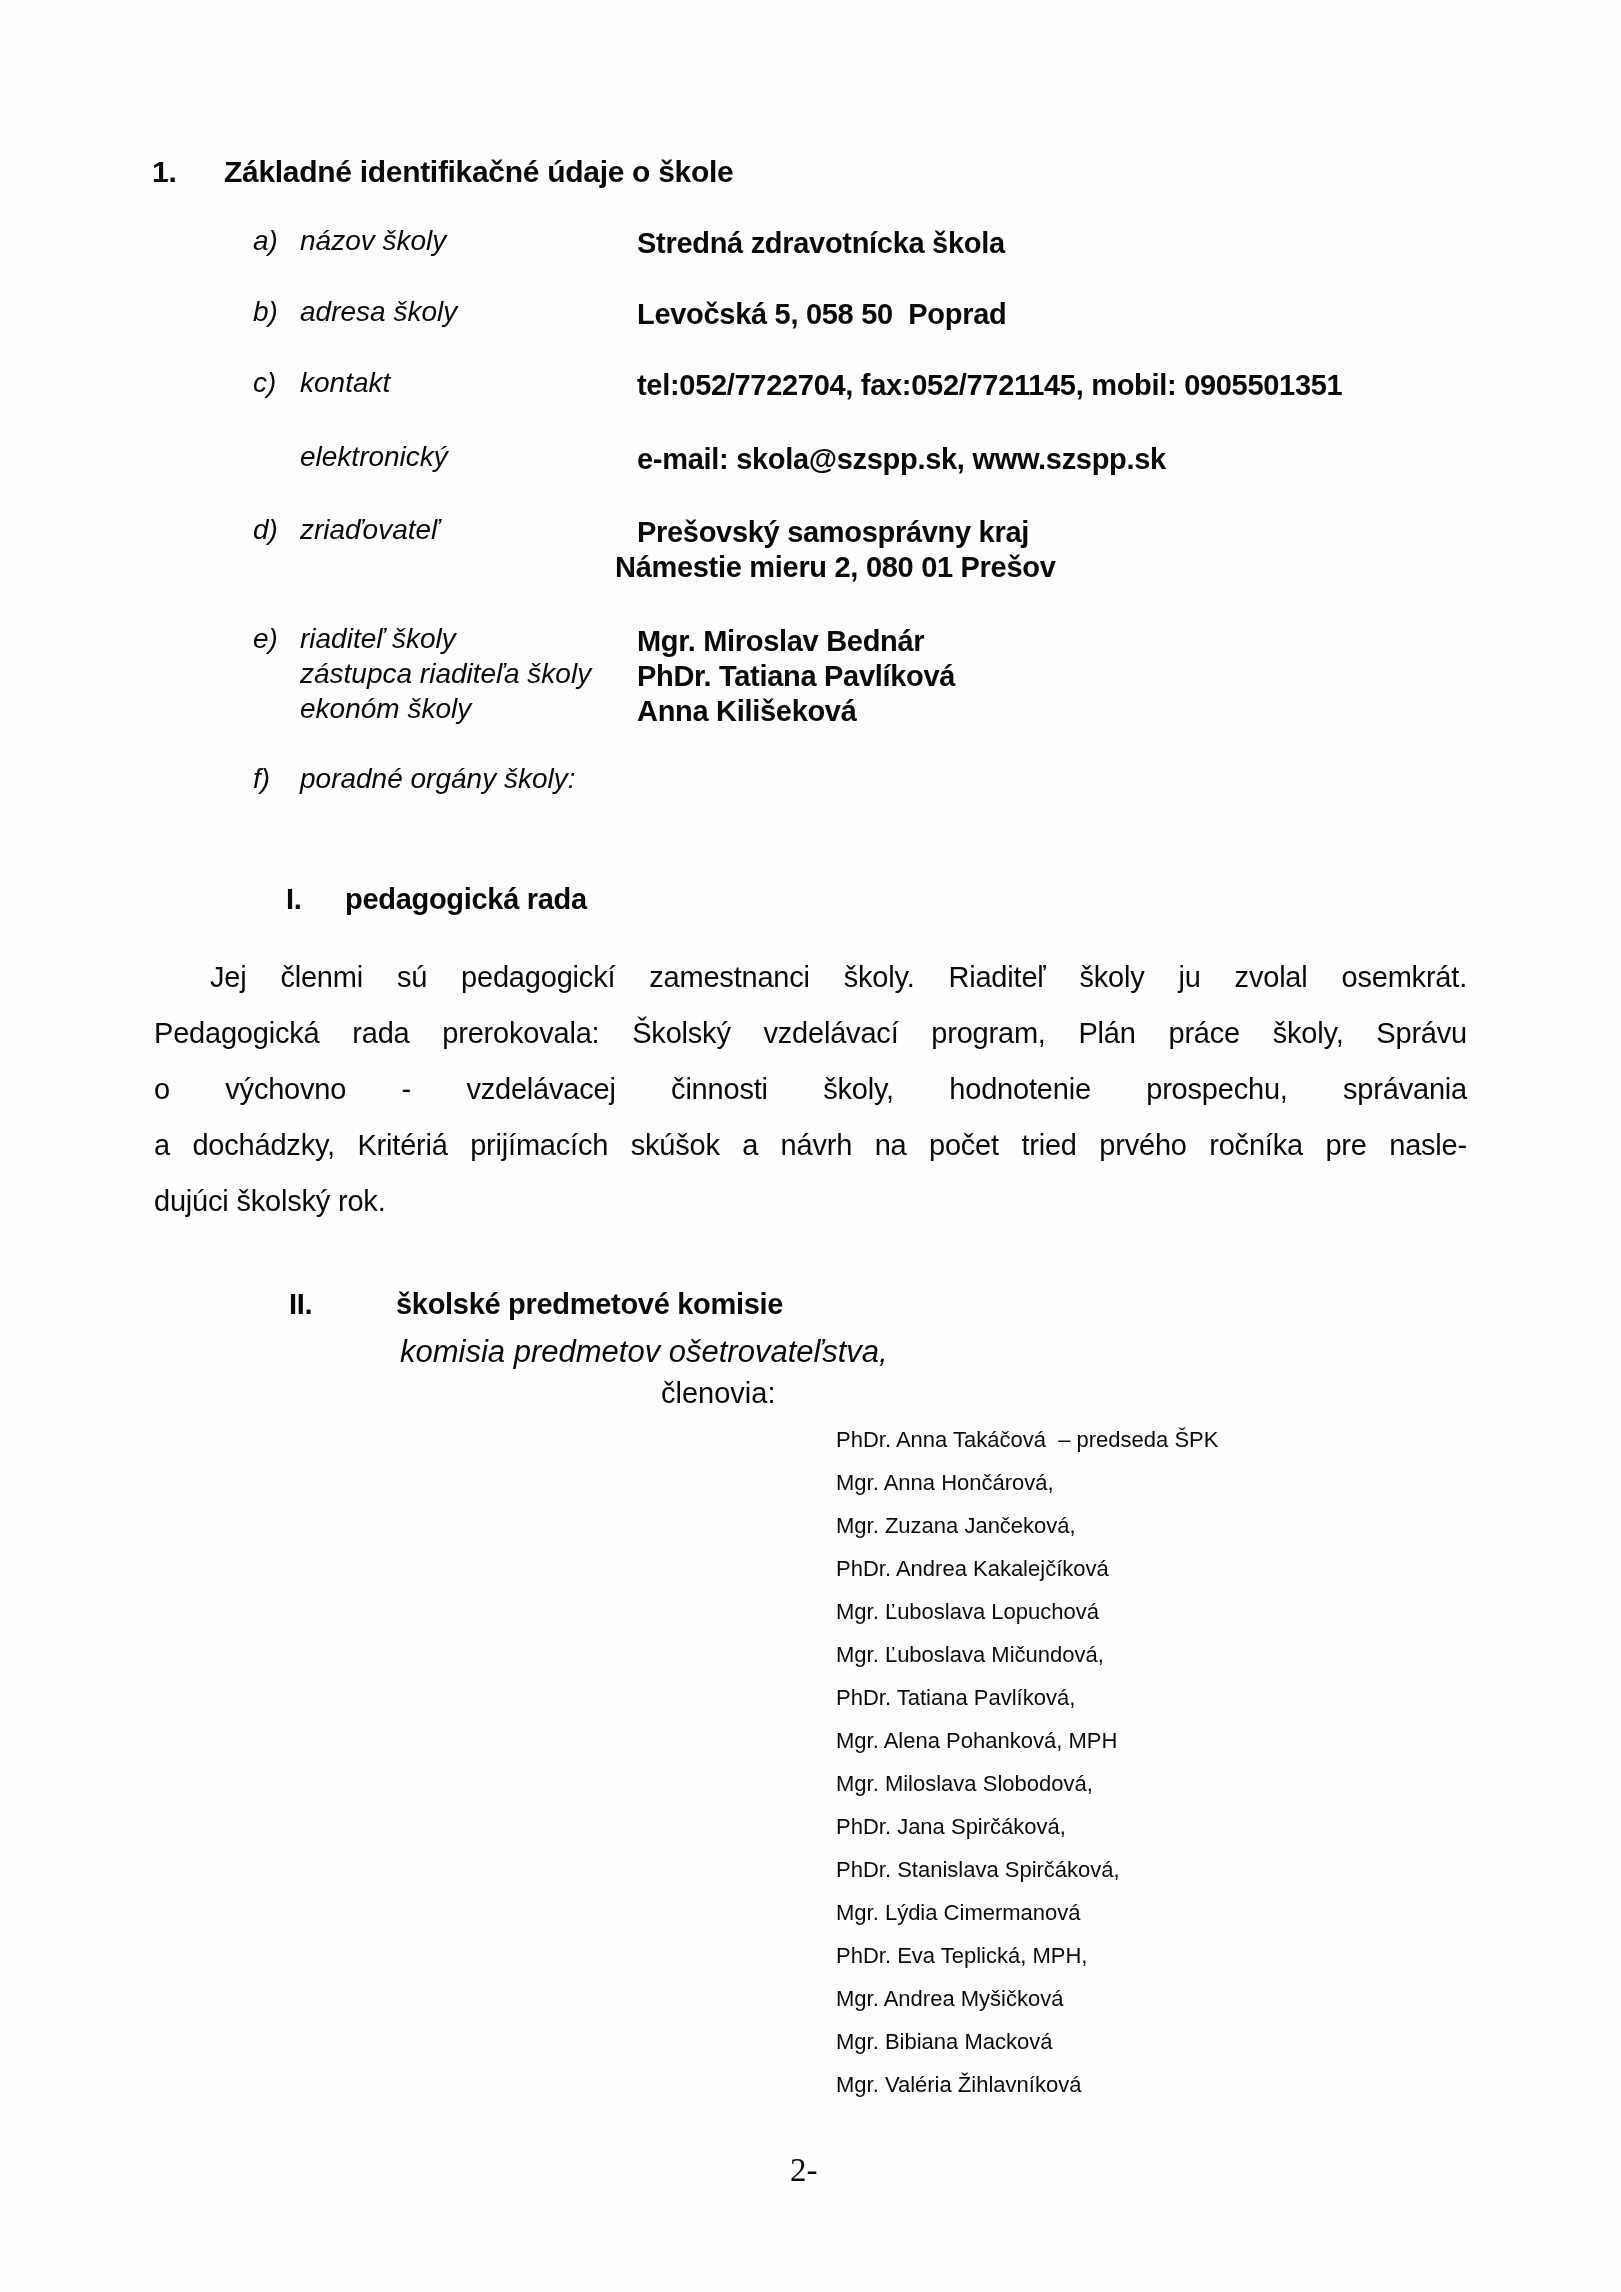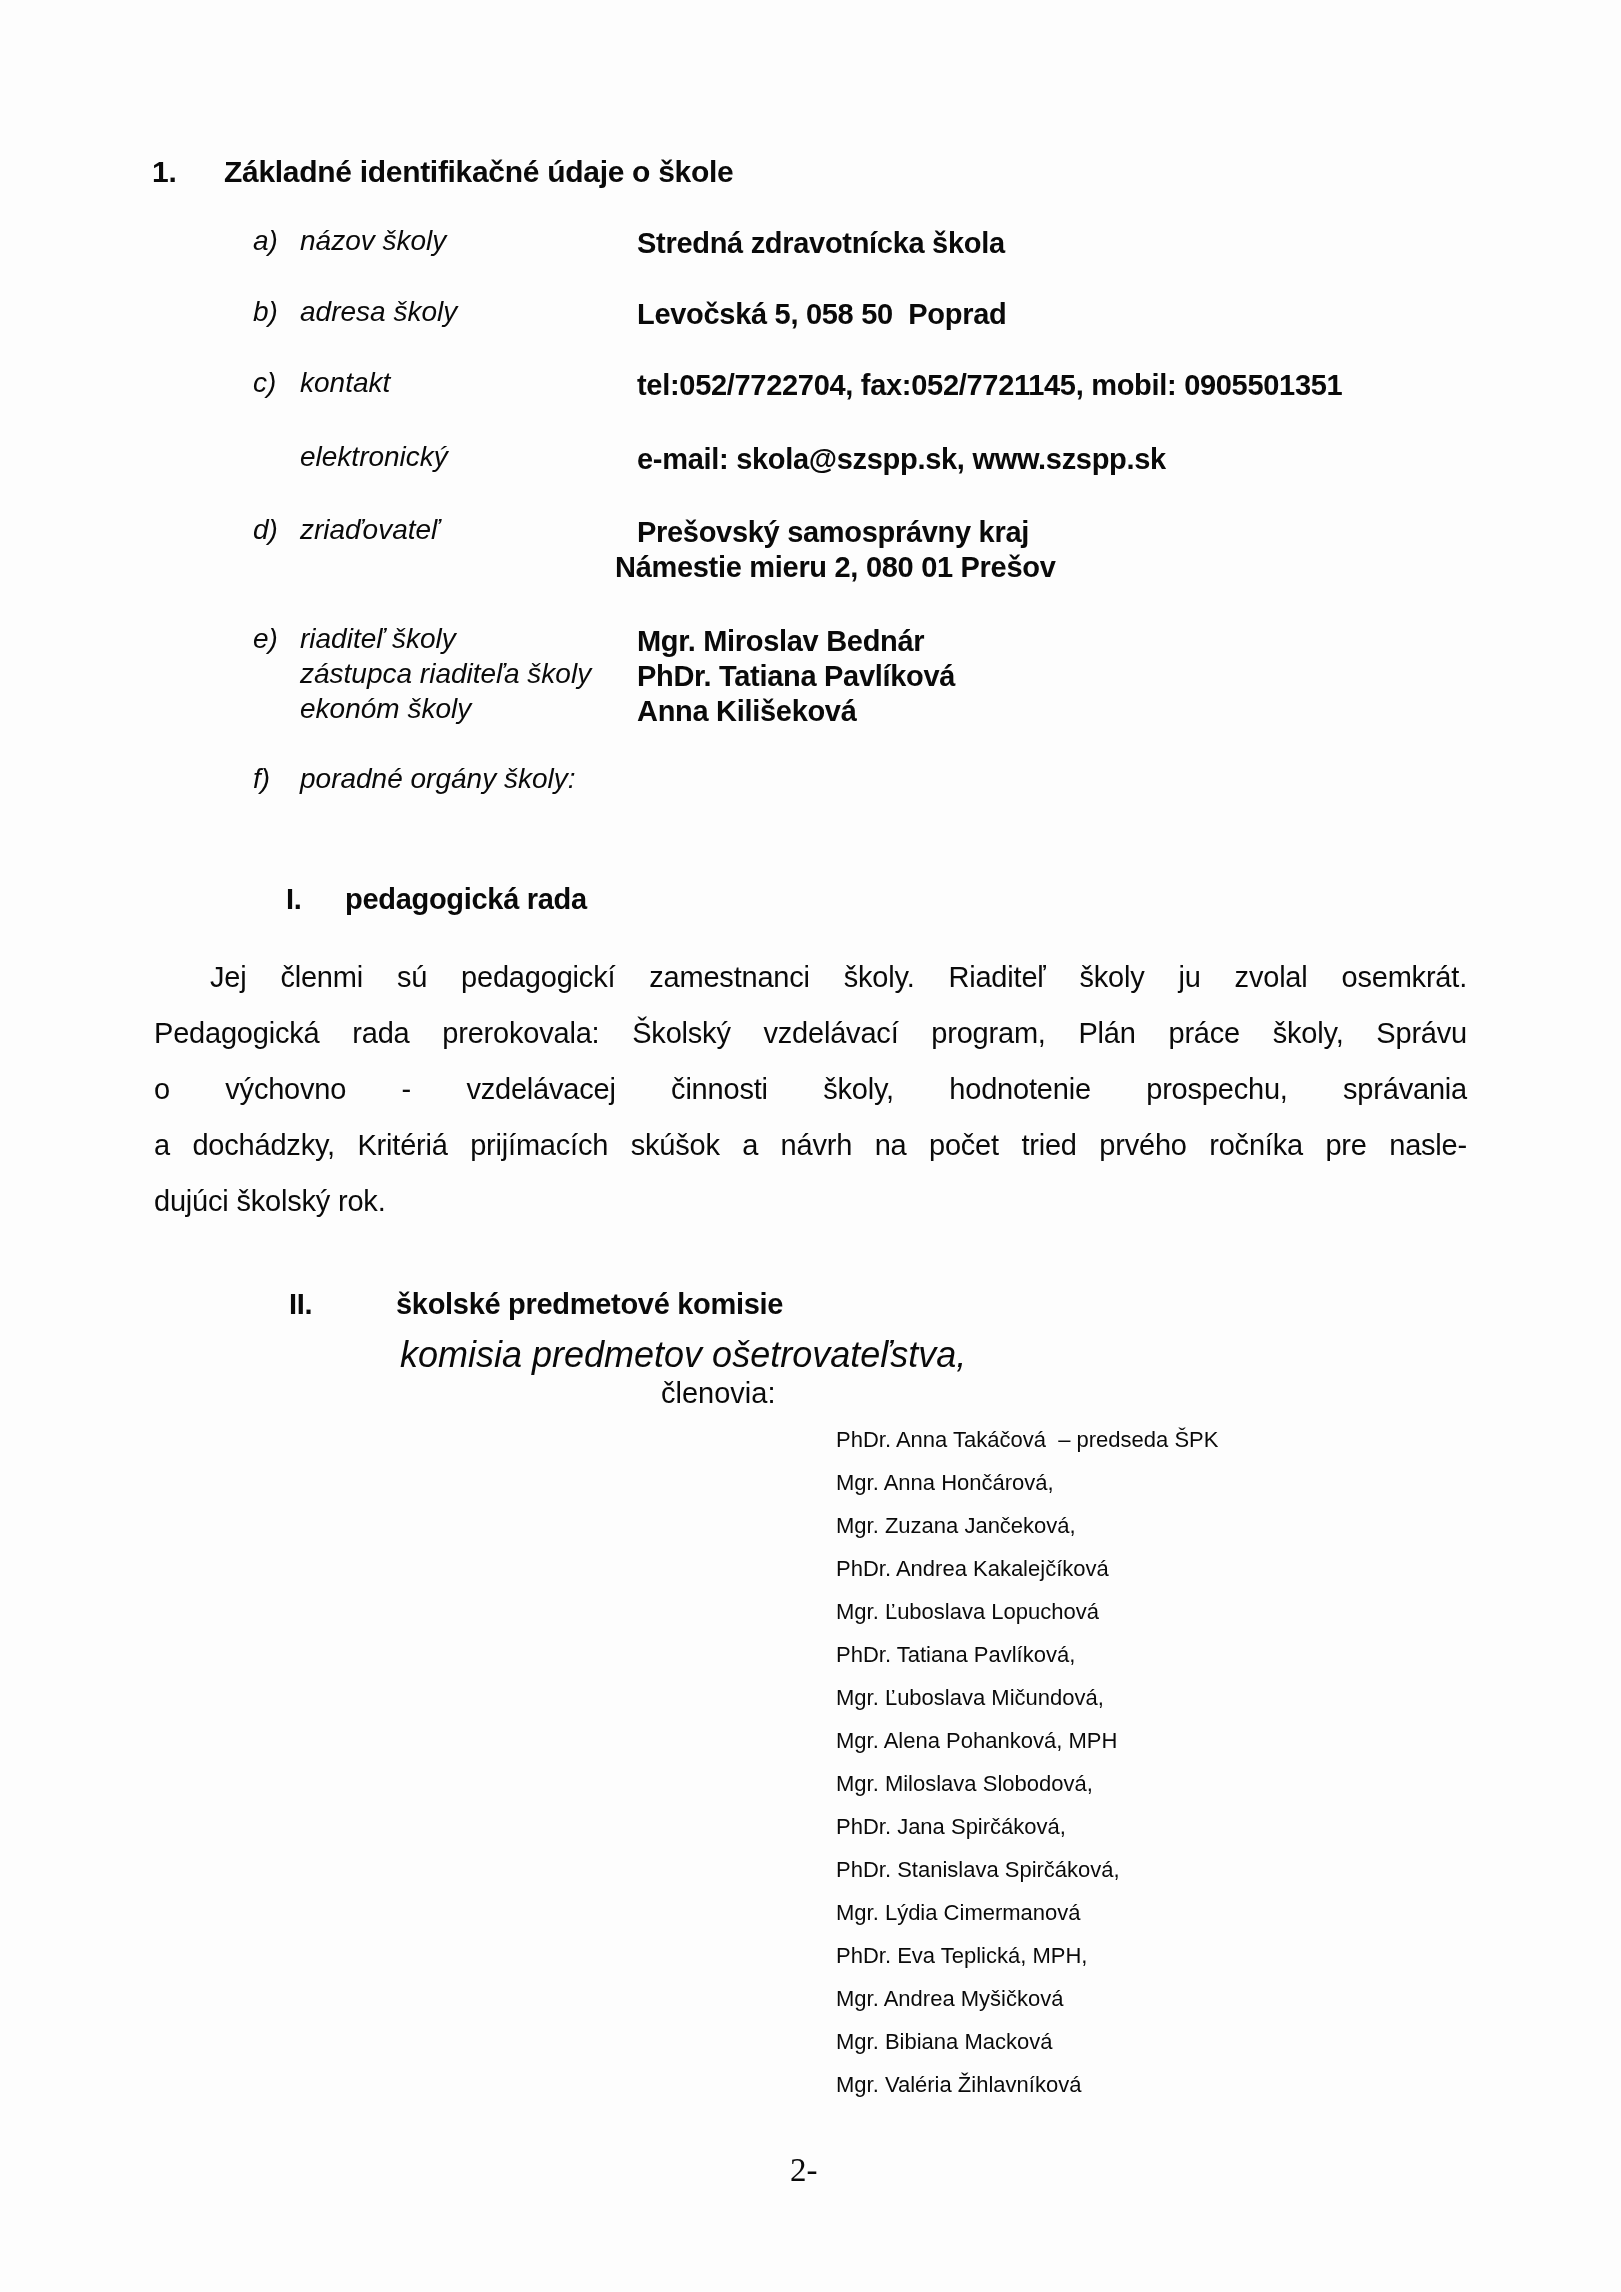--- a/index.html
+++ b/index.html
@@ -54,21 +54,21 @@
     font-size: 29px; line-height: 56px;
     letter-spacing: -0.2px;
   }
   .paragraph .pline { text-align: justify; text-align-last: justify; }
   .paragraph .pline.first { text-indent: 56px; }
   .paragraph .pline.last { text-align: center; text-align-last: left; }
 
   
   .section-subtitle {
     position: absolute; top: 1334px; left: 400px;
-    font-size: 36px; font-style: italic; white-space: pre;
+    font-size: 31px; font-style: italic; white-space: pre;
   }
 
   
   .members-label {
     position: absolute; top: 1377px; left: 661px;
     font-size: 29px; white-space: pre;
   }
   .member-list {
     position: absolute; top: 1377px; left: 836px;
     font-size: 22px; line-height: 43px; margin-top: 41px;
@@ -164,22 +164,22 @@
   <div class="section-subtitle">komisia predmetov ošetrovateľstva,</div>
 
   <div class="members-label">členovia:</div>
 
   <div class="member-list">
     <div class="member">PhDr. Anna Takáčová  – predseda ŠPK</div>
     <div class="member">Mgr. Anna Hončárová,</div>
     <div class="member">Mgr. Zuzana Jančeková,</div>
     <div class="member">PhDr. Andrea Kakalejčíková</div>
     <div class="member">Mgr. Ľuboslava Lopuchová</div>
+    <div class="member">Mgr. Ľuboslava Mičundová,</div>
     <div class="member">PhDr. Tatiana Pavlíková,</div>
-    <div class="member">Mgr. Ľuboslava Mičundová,</div>
     <div class="member">Mgr. Alena Pohanková, MPH</div>
     <div class="member">Mgr. Miloslava Slobodová,</div>
     <div class="member">PhDr. Jana Spirčáková,</div>
     <div class="member">PhDr. Stanislava Spirčáková,</div>
     <div class="member">Mgr. Lýdia Cimermanová</div>
     <div class="member">PhDr. Eva Teplická, MPH,</div>
     <div class="member">Mgr. Andrea Myšičková</div>
     <div class="member">Mgr. Bibiana Macková</div>
     <div class="member">Mgr. Valéria Žihlavníková</div>
   </div>

